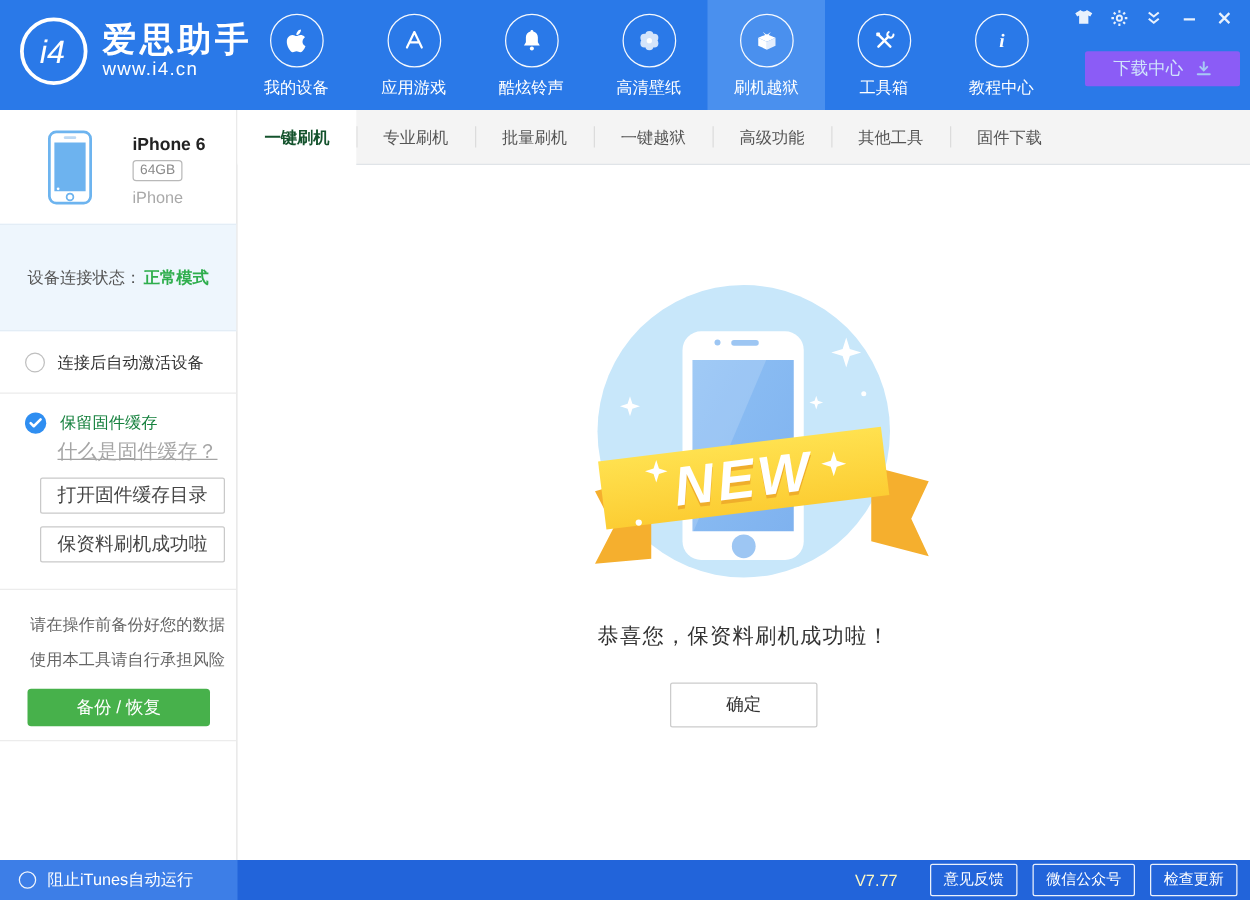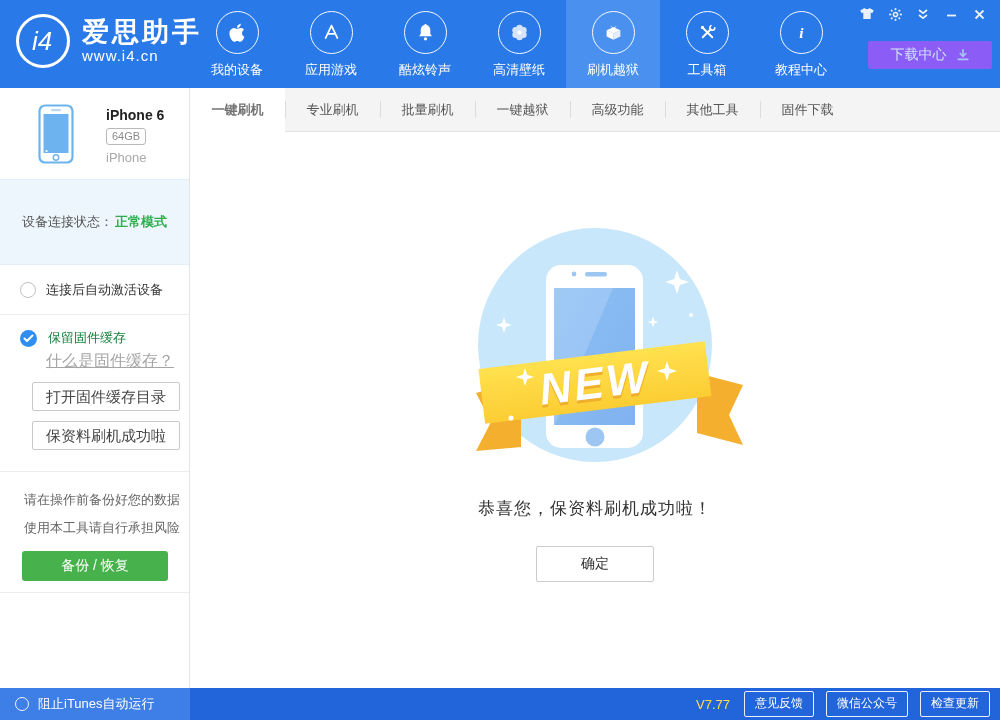--- a/index.html
+++ b/index.html
@@ -32,21 +32,21 @@
   .download-btn { position:absolute; right:8px; top:41px; width:124px; height:28px;
     background:#8b5cf6; border-radius:2px; color:#cfe3fc; font-size:14px;
     display:flex; align-items:center; justify-content:center; gap:9px; cursor:pointer; }
 
   
   .tabbar { position:absolute; left:190px; top:88px; width:810px; height:44px;
     background:#f4f4f4; border-bottom:1px solid #e0e4e8; display:flex; z-index:4; }
   .tab { width:95px; height:43px; display:flex; align-items:center; justify-content:center;
     font-size:13px; color:#555; position:relative; cursor:pointer; }
   .tab + .tab::before { content:""; position:absolute; left:0; top:13px; height:17px; width:1px; background:#dcdcdc; }
-  .tab.selected { background:#fff; color:#737373; font-weight:bold; height:44px; z-index:2; }
+  .tab.selected { background:#fff; color:#14532d; font-weight:bold; height:44px; z-index:2; }
 
   
   .sidebar { position:absolute; left:0; top:88px; width:190px; height:600px;
     background:#fff; border-right:1px solid #e4e4e4; z-index:3; }
   .sb-device { position:absolute; left:0; top:0; width:100%; height:91px; padding:16px 0 0 26px; display:flex; gap:32px;margin-left:12px; }
   .sb-device-name { font-size:14px; font-weight:bold; color:#222; margin-top:3px; }
   .sb-badge { display:inline-block; margin-top:5px; border:1px solid #b9b9b9; border-radius:3px;
     font-size:11px; color:#8a8a8a; padding:1px 5px 2px; }
   .sb-model { font-size:13px; color:#a9a9a9; margin-top:5px; }
 
@@ -81,21 +81,21 @@
   .success-msg { margin-top:27px; font-size:17px; color:#333; letter-spacing:1px; }
   .confirm-btn { margin-top:26px; width:118px; height:36px; background:#fff; border:1px solid #ccc;
     border-radius:2px; font-size:14px; color:#333; cursor:pointer; font-family:inherit; }
 
   
   .footer { position:absolute; left:0; bottom:0; width:1000px; height:32px; background:#2264da; z-index:6; }
   .footer-left { position:absolute; left:0; top:0; width:190px; height:32px; background:#3d7ee7;
     display:flex; align-items:center; gap:9px; padding-left:15px; color:#fff; font-size:13px; }
   .footer-radio { width:14px; height:14px; border:1.5px solid rgba(255,255,255,.92); border-radius:50%; flex:none; cursor:pointer; }
   .footer-right { position:absolute; right:10px; top:0; height:32px; display:flex; align-items:center; gap:12px; }
-  .footer-version { color:#fde047; font-size:13px; margin-right:2px; }
+  .footer-version { color:#fef9c3; font-size:13px; margin-right:14px; }
   .footer-btn { background:transparent; border:1px solid rgba(255,255,255,.9); border-radius:2px;
     color:#fff; font-size:12px; padding:3px 10px 4px; cursor:pointer; font-family:inherit; }
 </style>
 </head>
 <body>
 
 <div class="header">
   <div class="logo-wrap">
     <div class="logo-circle">i4</div>
     <div>

